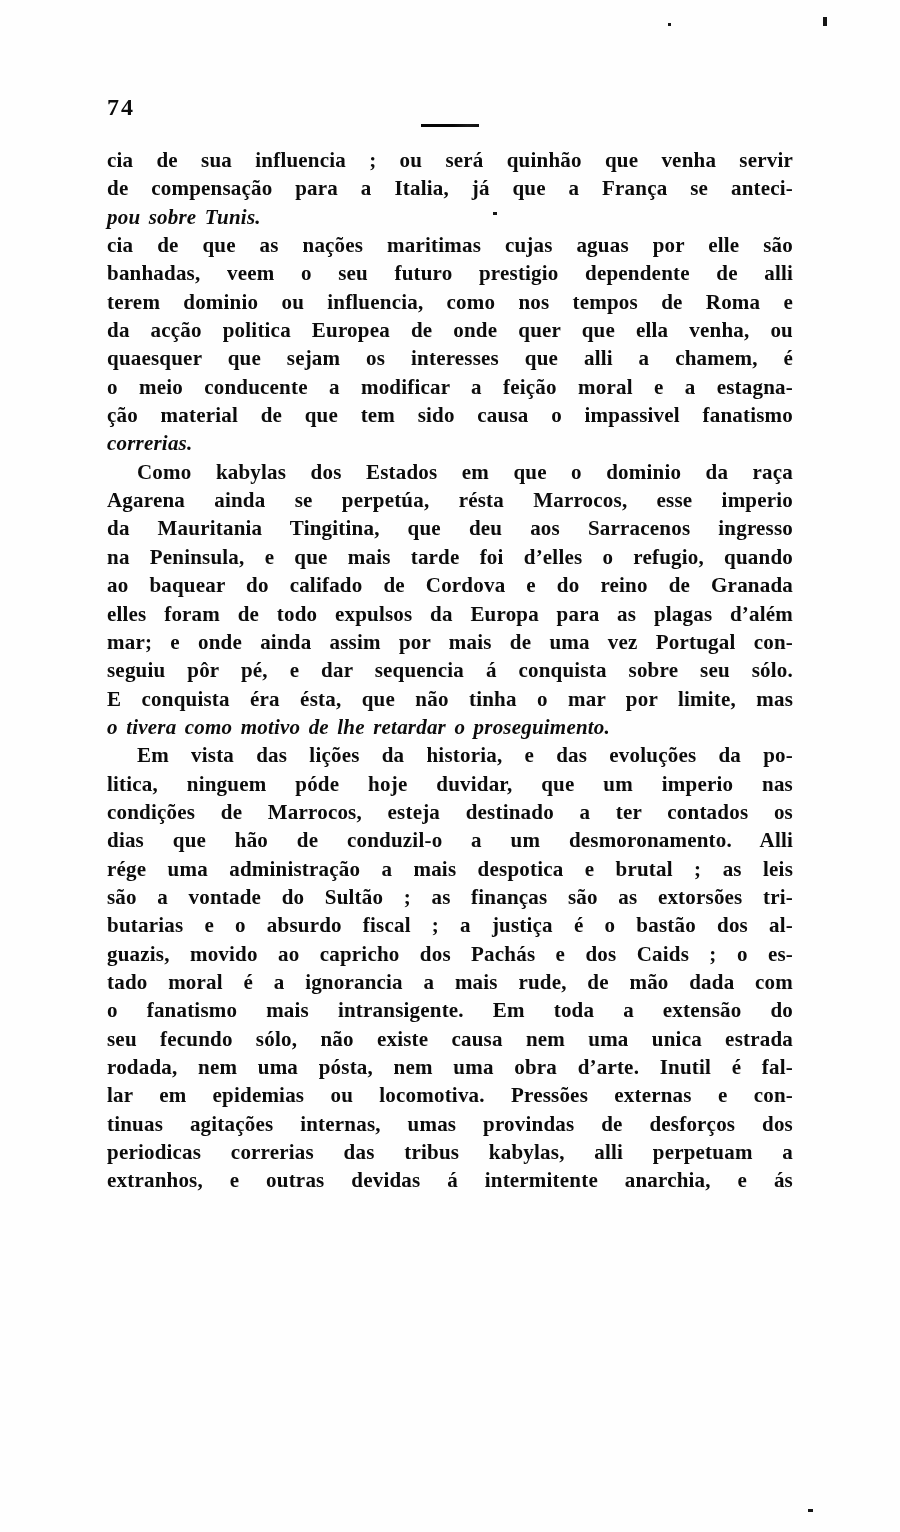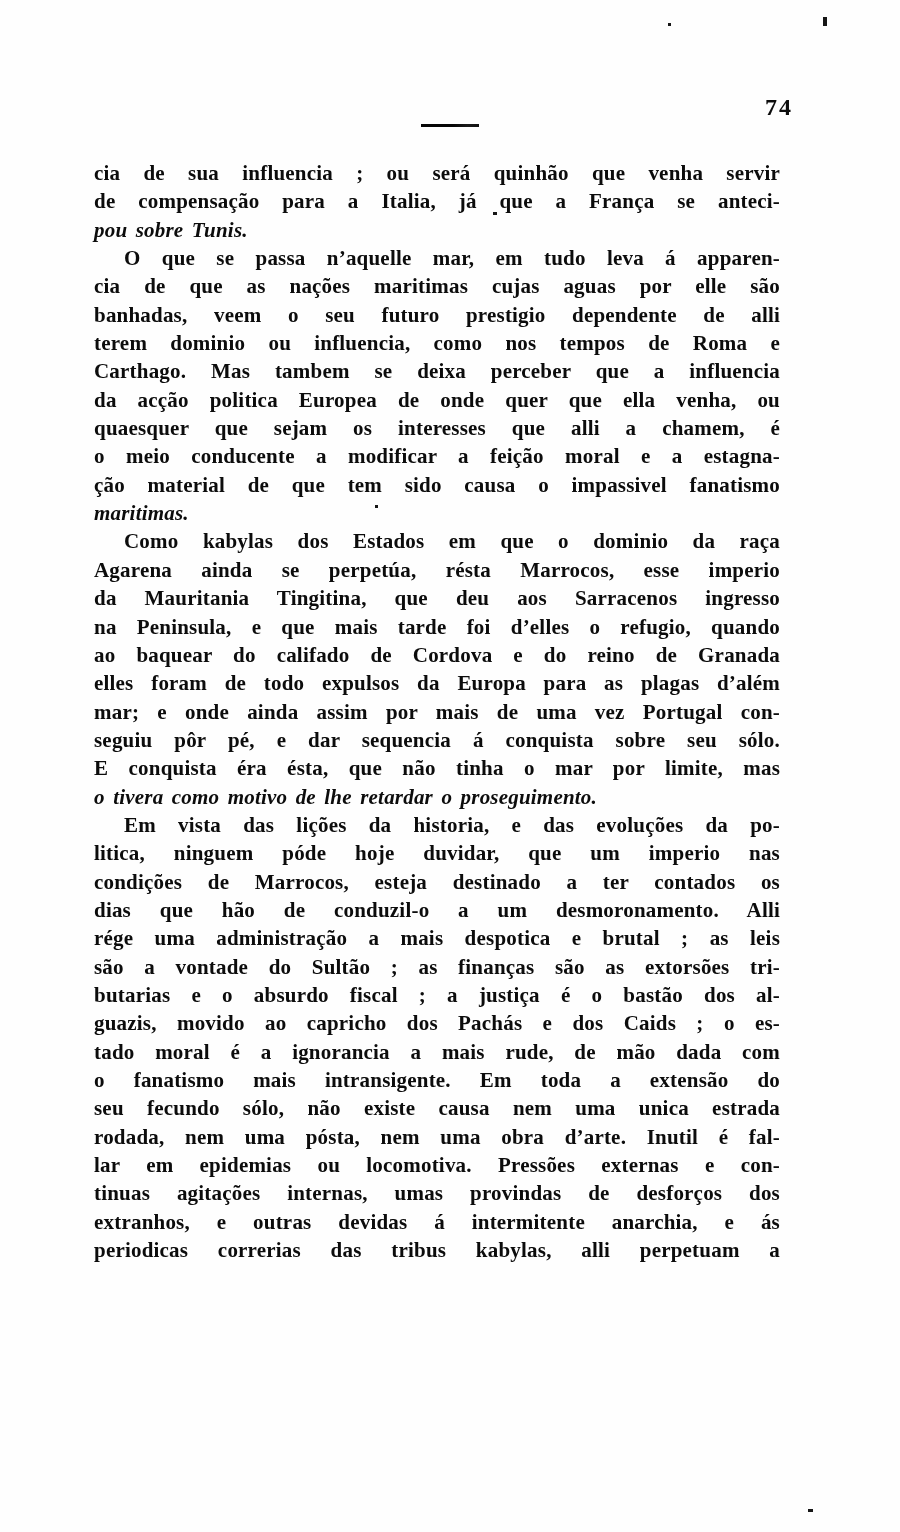--- a/index.html
+++ b/index.html
@@ -14,45 +14,44 @@
     background: var(--paper, #fefefe);
     color: var(--ink, #0c0c0c);
     font-family: "Liberation Serif", "DejaVu Serif", serif;
     overflow: hidden;
   }
   .page-header {
     position: absolute;
     top: 94px;
     left: 107px;
     width: 686px;
-    text-align: right;
+    text-align: left;
   }
   .page-number {
     font-size: 24px;
     font-weight: 700;
     letter-spacing: 2px;
     line-height: 26px;
   }
   .page-number-rule {
     width: 58px;
     height: 3px;
     margin: 4px auto 0 auto;
     background: linear-gradient(to right, #050505 55%, #1a1a1a 80%, #111111);
   }
   .text-block {
     position: absolute;
     top: 146px;
-    left: 94px;
+    left: 107px;
     width: 686px;
     font-size: 21px;
     font-weight: 700;
     line-height: 28.35px;
     word-spacing: 3px;
     letter-spacing: 0.2px;
-    margin-top: 13px;
   }
   .line {
     text-align: justify;
     text-align-last: justify;
     white-space: normal;
   }
   .line.last {
     text-align-last: left;
     font-style: italic;
   }
@@ -75,30 +74,28 @@
 <div class="page">
   <div class="page-header">
     <div class="page-number">74</div>
     <div class="page-number-rule"></div>
   </div>
 
   <div class="text-block">
       <div class="line">cia de sua influencia ; ou será quinhão que venha servir</div>
       <div class="line">de compensação para a Italia, já que a França se anteci-</div>
       <div class="line last">pou sobre Tunis.</div>
-      <div class="line indent">O que se passa n’aquelle mar, em tudo leva á apparen-</div>
       <div class="line">cia de que as nações maritimas cujas aguas por elle são</div>
       <div class="line">banhadas, veem o seu futuro prestigio dependente de alli</div>
       <div class="line">terem dominio ou influencia, como nos tempos de Roma e</div>
-      <div class="line">Carthago. Mas tambem se deixa perceber que a influencia</div>
       <div class="line">da acção politica Europea de onde quer que ella venha, ou</div>
       <div class="line">quaesquer que sejam os interesses que alli a chamem, é</div>
       <div class="line">o meio conducente a modificar a feição moral e a estagna-</div>
       <div class="line">ção material de que tem sido causa o impassivel fanatismo</div>
-      <div class="line last">maritimas.</div>
+      <div class="line last">correrias.</div>
       <div class="line indent">Como kabylas dos Estados em que o dominio da raça</div>
       <div class="line">Agarena ainda se perpetúa, résta Marrocos, esse imperio</div>
       <div class="line">da Mauritania Tingitina, que deu aos Sarracenos ingresso</div>
       <div class="line">na Peninsula, e que mais tarde foi d’elles o refugio, quando</div>
       <div class="line">ao baquear do califado de Cordova e do reino de Granada</div>
       <div class="line">elles foram de todo expulsos da Europa para as plagas d’além</div>
       <div class="line">mar; e onde ainda assim por mais de uma vez Portugal con-</div>
       <div class="line">seguiu pôr pé, e dar sequencia á conquista sobre seu sólo.</div>
       <div class="line">E conquista éra ésta, que não tinha o mar por limite, mas</div>
       <div class="line last">o tivera como motivo de lhe retardar o proseguimento.</div>
@@ -109,22 +106,22 @@
       <div class="line">rége uma administração a mais despotica e brutal ; as leis</div>
       <div class="line">são a vontade do Sultão ; as finanças são as extorsões tri-</div>
       <div class="line">butarias e o absurdo fiscal ; a justiça é o bastão dos al-</div>
       <div class="line">guazis, movido ao capricho dos Pachás e dos Caids ; o es-</div>
       <div class="line">tado moral é a ignorancia a mais rude, de mão dada com</div>
       <div class="line">o fanatismo mais intransigente. Em toda a extensão do</div>
       <div class="line">seu fecundo sólo, não existe causa nem uma unica estrada</div>
       <div class="line">rodada, nem uma pósta, nem uma obra d’arte. Inutil é fal-</div>
       <div class="line">lar em epidemias ou locomotiva. Pressões externas e con-</div>
       <div class="line">tinuas agitações internas, umas provindas de desforços dos</div>
+      <div class="line">periodicas correrias das tribus kabylas, alli perpetuam a</div>
       <div class="line">extranhos, e outras devidas á intermitente anarchia, e ás</div>
-      <div class="line">periodicas correrias das tribus kabylas, alli perpetuam a</div>
     </div>
 
   <div class="speck speck-1"></div>
   <div class="speck speck-2"></div>
   <div class="speck speck-3"></div>
   <div class="speck speck-4"></div>
   <div class="speck speck-5"></div>
 </div>
 
 </body></html>

